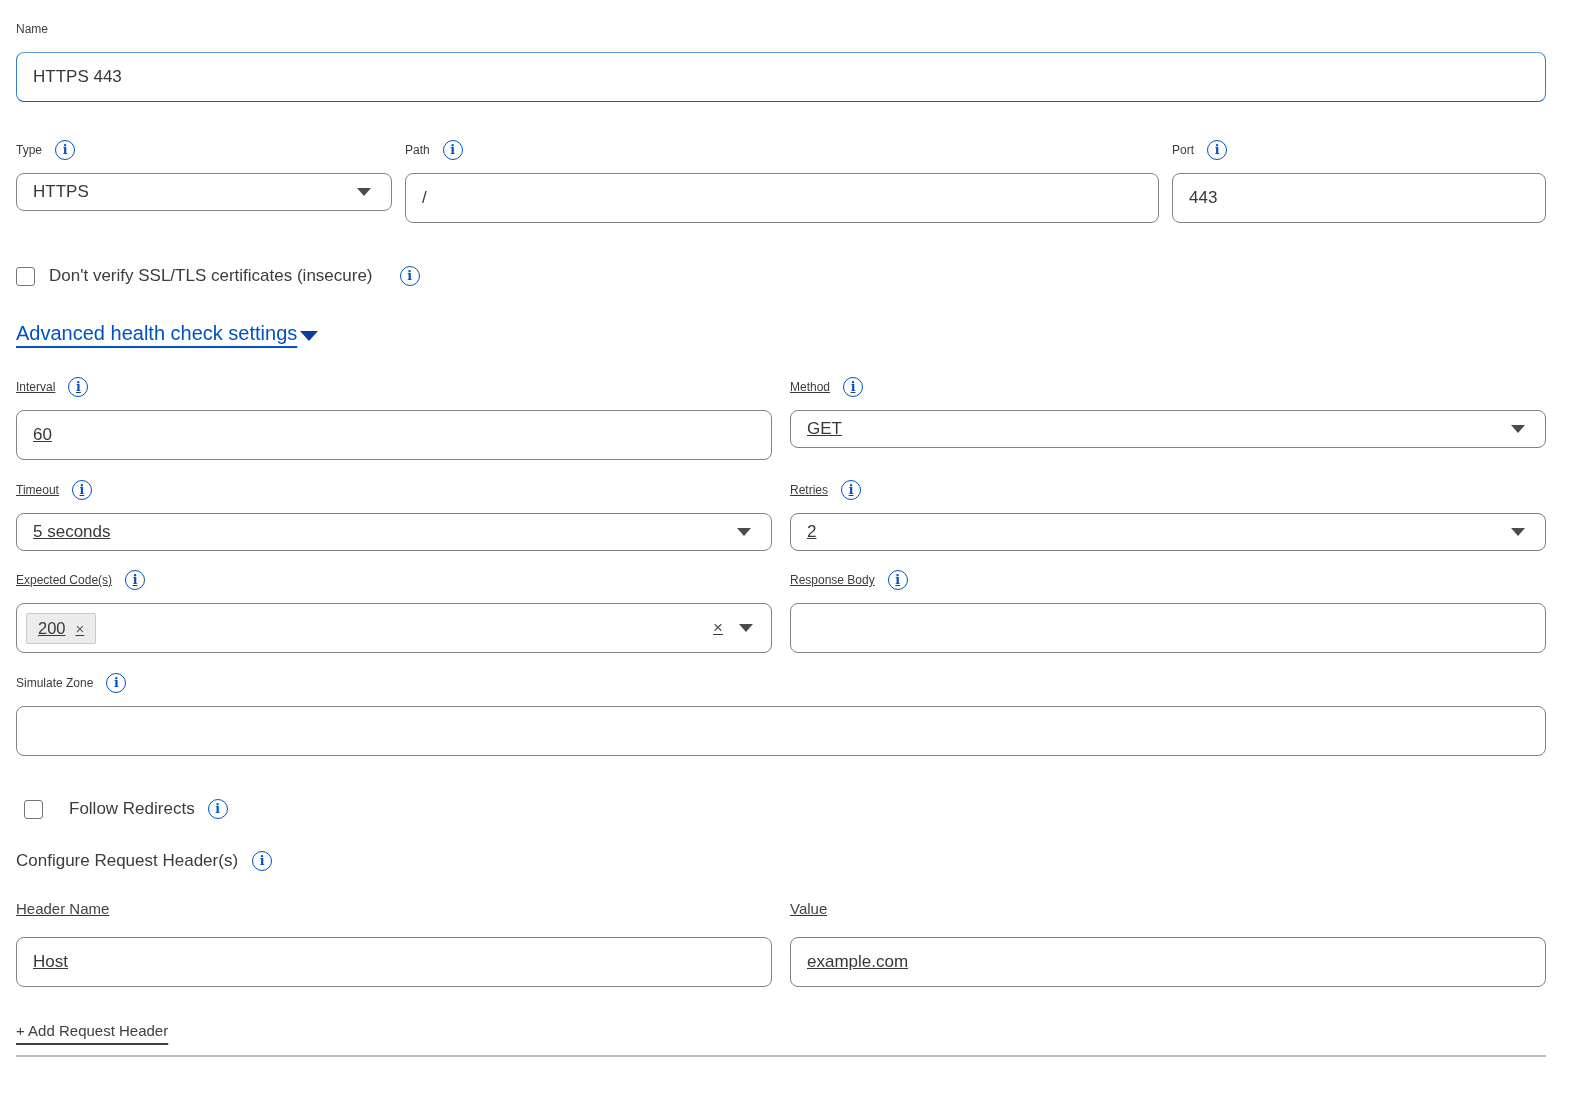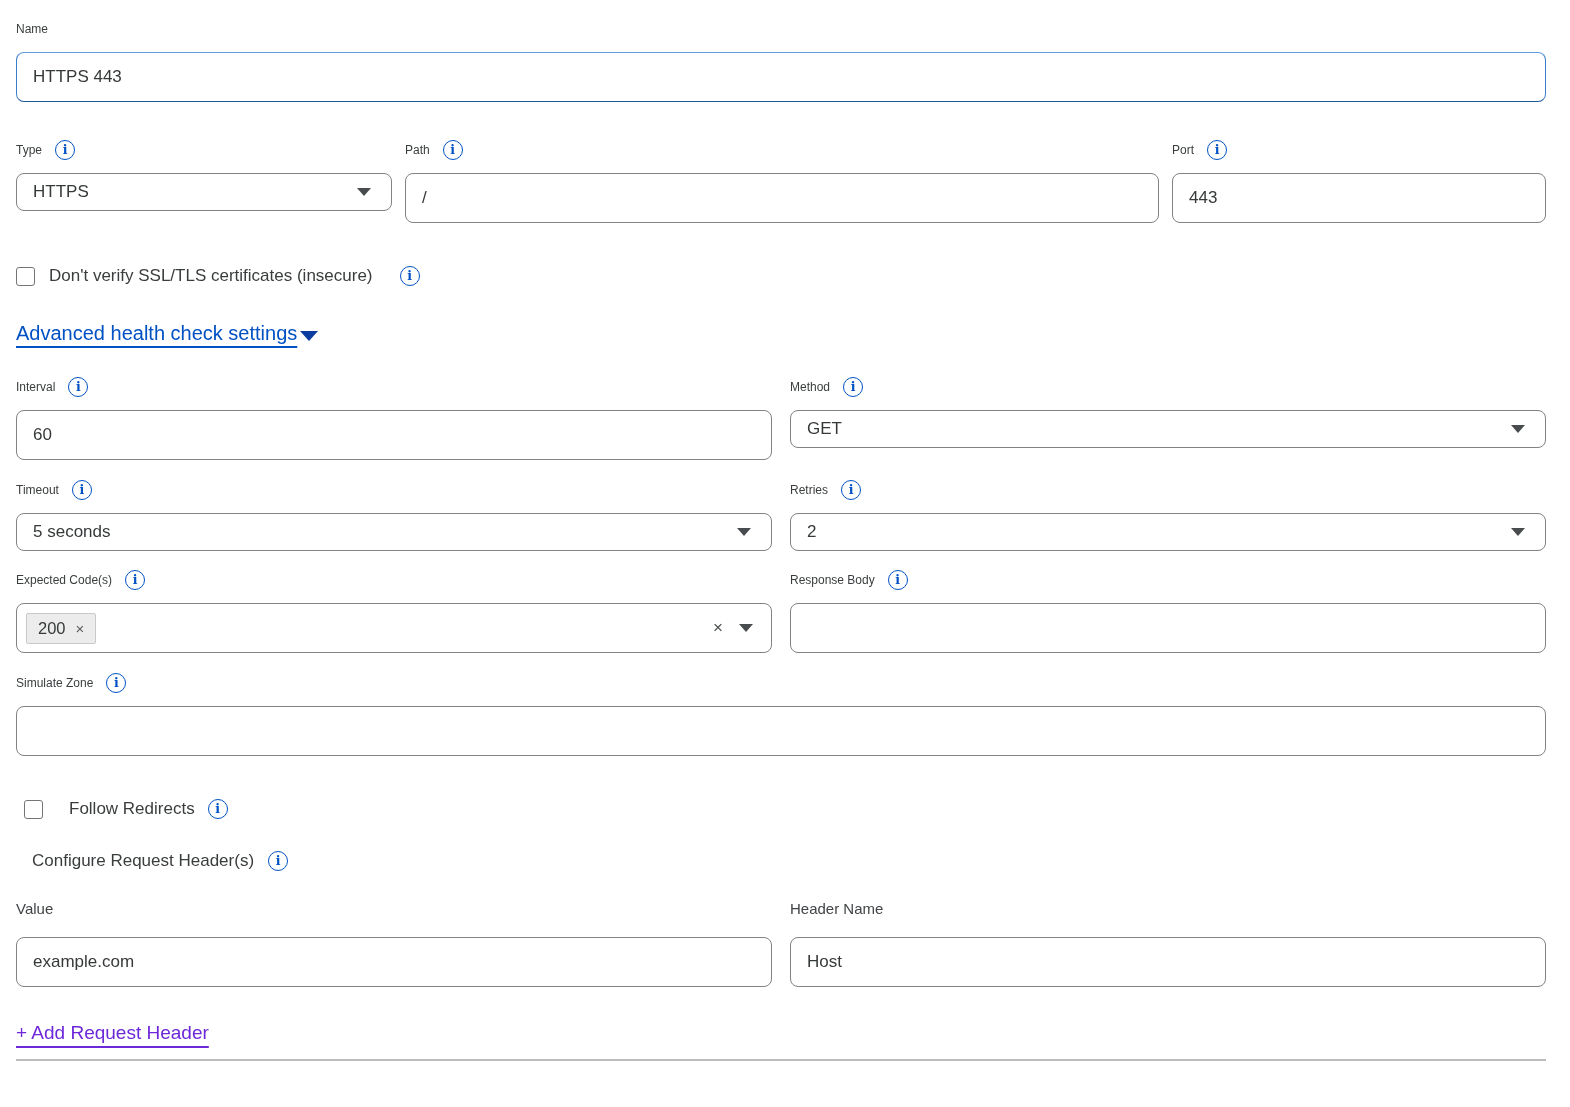--- a/index.html
+++ b/index.html
@@ -58,21 +58,21 @@
     border-top:8px solid #494c4e;
   }
 
   
   .row-tpp { display:flex; gap:13px; margin-top:37px; }
   .col-type { width:376px; flex:0 0 376px; }
   .col-path { flex:1 1 auto; }
   .col-port { width:374px; flex:0 0 374px; }
 
   .row-2col {
-    display:grid; grid-template-columns:1fr 1fr; column-gap:18px;
+    display:grid; grid-template-columns:1fr 1fr; column-gap:18px;text-decoration:underline;
   }
 
   
   .check-row { display:flex; align-items:center; font-size:17px; color:#3a3d3e; }
   .checkbox {
     width:19px; height:19px; flex:0 0 19px;
     border:1.6px solid #757575; border-radius:3px; background:#fff; cursor:pointer;
   }
   .row-ssl { margin-top:43px; gap:14px; }
   .row-follow { margin-top:43px;text-align:center; }
@@ -88,42 +88,42 @@
   .adv-text {
     text-decoration:underline; text-decoration-thickness:1.5px; text-underline-offset:6px;
   }
   .adv-caret {
     width:0; height:0; margin-left:3px; margin-top:4px;
     border-left:9px solid transparent; border-right:9px solid transparent;
     border-top:10px solid #0b3d9e;
   }
   .add-link {
     margin-top:35px; display:inline-block; width:max-content;
-    font-size:19px; color:#6d28d9; cursor:pointer;
+    font-size:15px; color:#404040; cursor:pointer;
     text-decoration:underline; text-decoration-thickness:2px; text-underline-offset:7px;
   }
 
   
   .multiselect {
     height:50px; border:1px solid #828282; border-radius:8px;
     display:flex; align-items:center; justify-content:space-between;
     padding:0 18px 0 9px; background:#fff;
   }
   .chip {
     display:inline-flex; align-items:center; gap:10px;
     background:#ececec; border:1px solid #c9c9c9; border-radius:2px;
     padding:5px 11px; font-size:16.5px; color:#36393a;
   }
   .chip-x { color:#5a5d5e; font-size:15px; cursor:pointer; }
   .ms-controls { display:flex; align-items:center; gap:16px; }
   .ms-clear { color:#4b4e50; font-size:17px; cursor:pointer; }
 
   .section-title {
     margin-top:32px; display:flex; align-items:center; gap:14px;
-    font-size:17px; color:#3a3d3e;margin-left:16px;
+    font-size:17px; color:#3a3d3e;
   }
   .headers-grid { margin-top:29px; }
 
   .divider { margin-top:15px; border-top:2px solid #bdbdbd; }
 
   .mt-sim { margin-top:19px; }
   .mt-row { margin-top:31px; }
   .mt-row2 { margin-top:19px; }
   .mt-row3 { margin-top:18px; }
 </style>
@@ -258,27 +258,27 @@
     <span class="info"></span>
   </div>
 
   <div class="section-title">
     <span>Configure Request Header(s)</span>
     <span class="info"></span>
   </div>
 
   <div class="row-2col headers-grid">
     <div>
+      <div class="small-label">Header Name</div>
+      <input class="text-input" type="text" value="Host" style="">
+    </div>
+    <div>
       <div class="small-label">Value</div>
       <input class="text-input" type="text" value="example.com" style="">
     </div>
-    <div>
-      <div class="small-label">Header Name</div>
-      <input class="text-input" type="text" value="Host" style="">
-    </div>
   </div>
 
   <div>
     <span class="add-link">+ Add Request Header</span>
   </div>
 
   <div class="divider"></div>
 
 </div>
 

